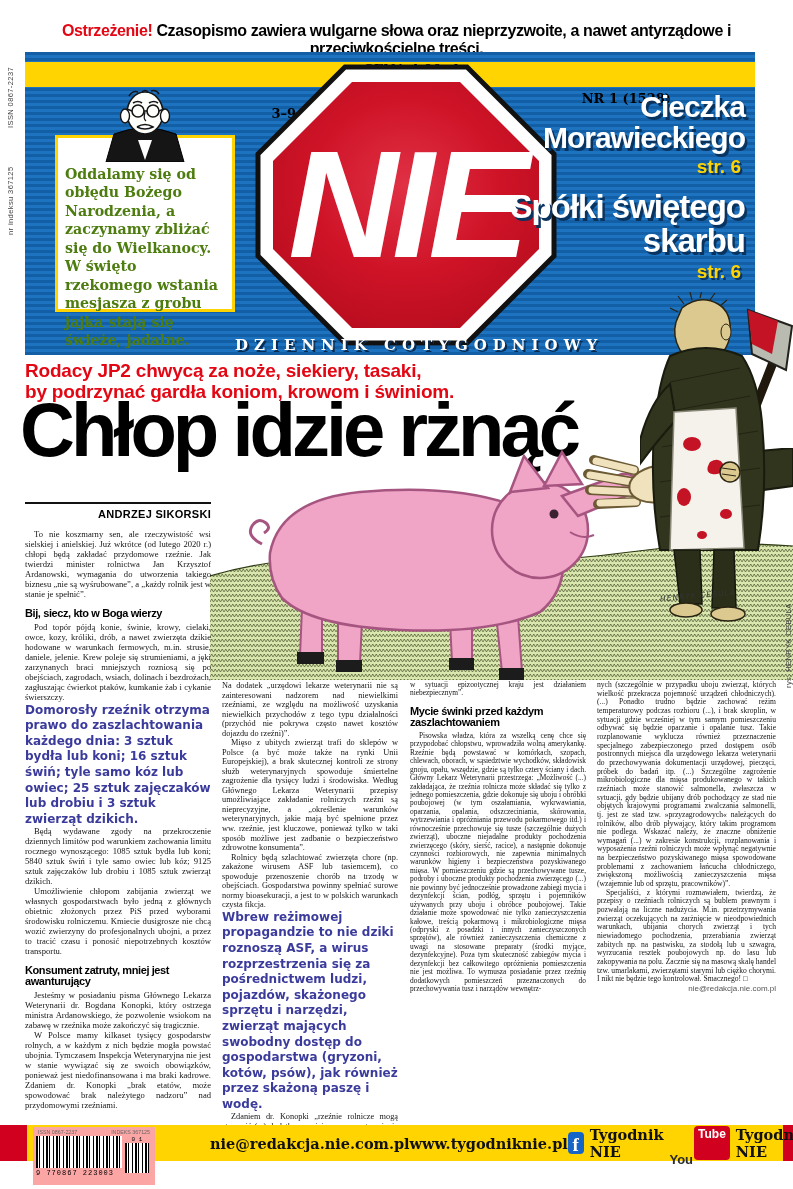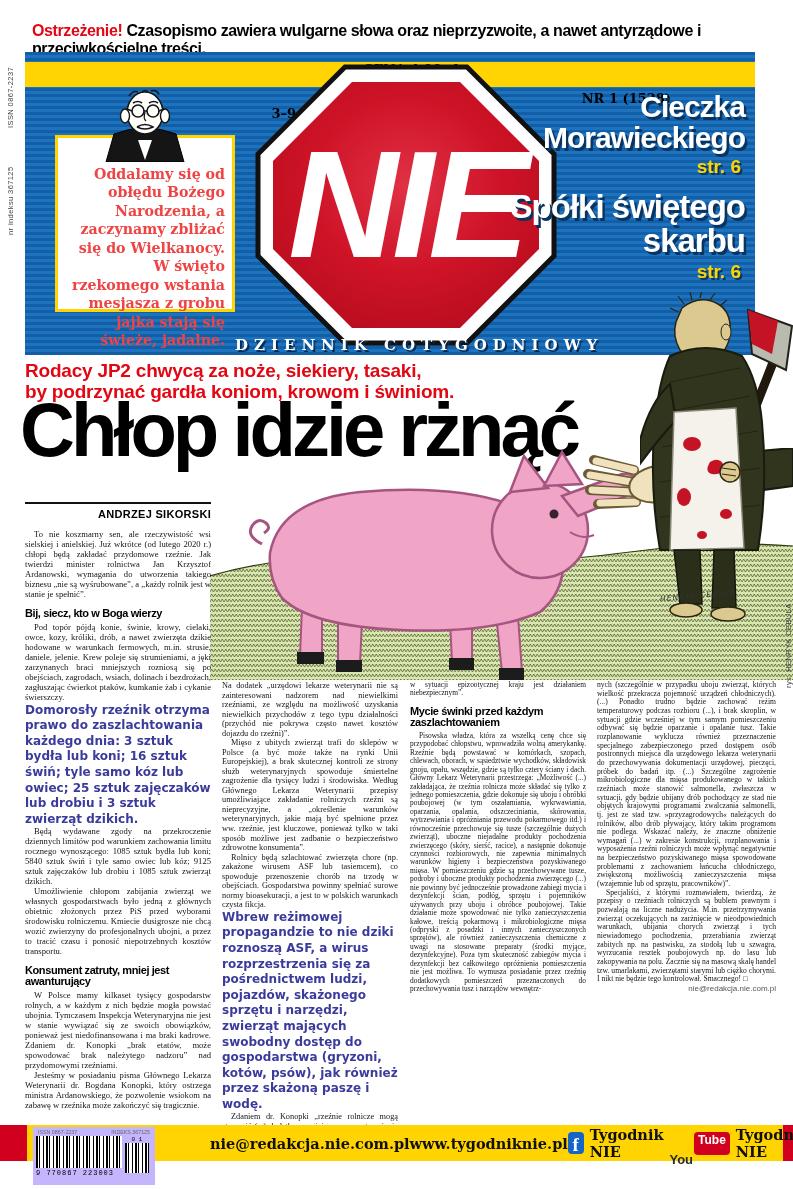--- a/index.html
+++ b/index.html
@@ -1,38 +1,38 @@
 <!DOCTYPE html>
 <html lang="pl"><head>
 <meta charset="utf-8">
 <style>
   html,body{margin:0;padding:0;}
   body{width:793px;height:1189px;position:relative;background:#fff;font-family:"Liberation Serif",serif;overflow:hidden;}
   .abs{position:absolute;}
 
   
-  .warning{top:22px;left:0;right:0;text-align:left;font-family:"Liberation Sans",sans-serif;
-    font-weight:bold;font-size:16px;letter-spacing:-0.4px;color:#000;padding-left:32px;}
+  .warning{top:22px;left:0;right:0;text-align:center;font-family:"Liberation Sans",sans-serif;
+    font-weight:bold;font-size:16px;letter-spacing:-0.4px;color:#000;}
   .warning .red{color:#e30613;}
 
   
   .masthead{left:25px;top:52px;width:730px;height:303px;
     background:repeating-linear-gradient(180deg,#135fa5 0px,#135fa5 3px,#1d73c0 3px,#1d73c0 6px);}
   .pricebar{position:absolute;top:10px;left:0;right:0;height:25px;background:#ffd400;
     display:flex;align-items:center;padding:0 14px 0 56px;font-family:"DejaVu Serif",serif;font-weight:bold;font-size:13px;color:#000;flex-direction:column;}
   .pricebar .vat{font-size:6.5px;line-height:1.05;width:34px;margin-left:4px;font-family:"Liberation Sans",sans-serif;}
   .pricebar .issue{margin-left:auto;margin-right:70px;}
   .pricebar .date{margin-right:150px;}
   .logo-svg{position:absolute;left:230px;top:12px;width:302px;height:282px;}
   .tagline{position:absolute;left:210px;top:284px;width:342px;text-align:right;color:#fff;
     font-family:"DejaVu Serif",serif;font-weight:bold;font-size:15px;letter-spacing:6px;
     text-shadow:2px 2px 0 #0a2c50;white-space:nowrap;}
   .promo{position:absolute;left:30px;top:83px;width:180px;height:177px;background:#fff;
-    border:3px solid #ffd400;box-sizing:border-box;padding:27px 7px 6px;text-align:right;
-    font-family:"DejaVu Serif",serif;font-weight:bold;font-size:14.2px;line-height:1.3;color:#ef4444;}
+    border:3px solid #ffd400;box-sizing:border-box;padding:27px 7px 6px;text-align:left;
+    font-family:"DejaVu Serif",serif;font-weight:bold;font-size:14.2px;line-height:1.3;color:#4d7c0f;}
   .caricature{position:absolute;left:75px;top:34px;width:90px;height:76px;z-index:3;}
   .mast-headlines{position:absolute;right:10px;top:40px;width:250px;text-align:right;
     font-family:"Liberation Sans",sans-serif;font-weight:bold;color:#fff;}
   .mh-title{font-size:30px;line-height:1.02;letter-spacing:-1px;text-shadow:2.5px 2.5px 0 #0a335e;}
   .mh-title.second{font-size:33px;margin-top:12px;}
   .mh-page{color:#ffd400;font-size:19px;margin-top:3px;padding-right:4px;text-shadow:2px 2px 0 #0a335e;}
 
   
   .vlabel{position:absolute;transform:rotate(-90deg);transform-origin:left top;
     font-family:"Liberation Sans",sans-serif;font-size:7.5px;color:#444;letter-spacing:0.4px;white-space:nowrap;}
@@ -72,23 +72,23 @@
   .bar-red-r{left:783px;top:1125px;width:10px;height:36px;background:#d2001f;}
   .footer-items{left:170px;top:1125px;width:613px;height:36px;display:flex;align-items:center;
     justify-content:space-between;padding:0 12px 0 40px;box-sizing:border-box;}
   .f-link{font-family:"DejaVu Serif",serif;font-weight:bold;font-size:14.5px;color:#111;text-decoration:none;}
   .f-social{display:flex;align-items:center;gap:6px;text-decoration:none;color:#111;}
   .fb-icon{width:22px;height:22px;background:#1565c8;border-radius:4px;color:#fff;display:flex;
     align-items:flex-end;justify-content:center;font-family:"Liberation Serif",serif;font-weight:bold;
     font-size:19px;line-height:0.95;overflow:hidden;}
   .yt-logo{display:flex;align-items:center;gap:1px;font-family:"Liberation Sans",sans-serif;font-weight:bold;}
   .yt-you{color:#2b2b2b;font-size:13px;margin-top:33px;}
-  .yt-tube{background:#d2001f;color:#fff;border-radius:4px;padding:1px 4px 8px;font-size:12px;}
-
-  .barcode-panel{left:33px;top:1127px;width:122px;height:58px;background:#c4b5fd;z-index:2;
+  .yt-tube{background:#d2001f;color:#fff;border-radius:4px;padding:1px 4px 19px;font-size:12px;}
+
+  .barcode-panel{left:33px;top:1127px;width:122px;height:58px;background:#fca5a5;z-index:2;
     box-sizing:border-box;padding:2px 3px;}
   .bc-labels{display:flex;justify-content:space-between;font-family:"Liberation Sans",sans-serif;
     font-size:5.3px;color:#666;padding:0 2px;}
   .bc-row{display:flex;align-items:flex-start;gap:3px;margin-top:1px;}
   .bc-main{width:86px;}
   .bars{height:32px;background:repeating-linear-gradient(90deg,#000 0 2px,#fff 2px 3px,#000 3px 4px,#fff 4px 7px,#000 7px 8px,#fff 8px 10px);}
   .bc-digits{font-family:"Liberation Mono",monospace;font-size:7px;letter-spacing:1px;color:#000;margin-top:1px;}
   .bc-addon{width:24px;text-align:center;}
   .bc-addon-num{font-family:"Liberation Mono",monospace;font-size:6px;}
   .bars-addon{height:30px;}
@@ -228,22 +228,22 @@
 <div class="vlabel" style="left:784px;top:688px;">rys. HENRYK CEBULA</div>
 
 <div id="col1" class="col">
     <p class="bp">To nie koszmarny sen, ale rzeczywistość wsi sielskiej i anielskiej. Już wkrótce (od lutego 2020 r.) chłopi będą zakładać przydomowe rzeźnie. Jak twierdzi minister rolnictwa Jan Krzysztof Ardanowski, wymagania do utworzenia takiego biznesu „nie są wyśrubowane”, a „każdy rolnik jest w stanie je spełnić”.</p>
     <h3 class="bh">Bij, siecz, kto w Boga wierzy</h3>
     <p class="bp">Pod topór pójdą konie, świnie, krowy, cielaki, owce, kozy, króliki, drób, a nawet zwierzęta dzikie hodowane w warunkach fermowych, m.in. strusie, daniele, jelenie. Krew poleje się strumieniami, a jęki zarzynanych braci mniejszych rozniosą się po obejściach, zagrodach, wsiach, dolinach i bezdrożach, zagłuszając ćwierkot ptaków, kumkanie żab i cykanie świerszczy.</p>
     <p class="pull">Domorosły rzeźnik otrzyma prawo do zaszlachtowania każdego dnia: 3 sztuk bydła lub koni; 16 sztuk świń; tyle samo kóz lub owiec; 25 sztuk zajęczaków lub drobiu i 3 sztuk zwierząt dzikich.</p>
     <p class="bp">Będą wydawane zgody na przekroczenie dziennych limitów pod warunkiem zachowania limitu rocznego wynoszącego: 1085 sztuk bydła lub koni; 5840 sztuk świń i tyle samo owiec lub kóz; 9125 sztuk zajęczaków lub drobiu i 1085 sztuk zwierząt dzikich.</p>
     <p class="bp">Umożliwienie chłopom zabijania zwierząt we własnych gospodarstwach było jedną z głównych obietnic złożonych przez PiS przed wyborami środowisku rolniczemu. Kmiecie dusigrosze nie chcą wozić zwierzyny do profesjonalnych ubojni, a przez to tracić czasu i ponosić niepotrzebnych kosztów transportu.</p>
     <h3 class="bh">Konsument zatruty, mniej jest awanturujący</h3>
+    <p class="bp">Jesteśmy w posiadaniu pisma Głównego Lekarza Weterynarii dr. Bogdana Konopki, który ostrzega ministra Ardanowskiego, że pozwolenie wsiokom na zabawę w rzeźnika może zakończyć się tragicznie.</p>
     <p class="bp">W Polsce mamy kilkaset tysięcy gospodarstw rolnych, a w każdym z nich będzie mogła powstać ubojnia. Tymczasem Inspekcja Weterynaryjna nie jest w stanie wywiązać się ze swoich obowiązków, ponieważ jest niedofinansowana i ma braki kadrowe. Zdaniem dr. Konopki „brak etatów, może spowodować brak należytego nadzoru” nad przydomowymi rzeźniami.</p>
-    <p class="bp">Jesteśmy w posiadaniu pisma Głównego Lekarza Weterynarii dr. Bogdana Konopki, który ostrzega ministra Ardanowskiego, że pozwolenie wsiokom na zabawę w rzeźnika może zakończyć się tragicznie.</p>
   </div>
 <div id="col2" class="col">
     <p class="bp noind">Na dodatek „urzędowi lekarze weterynarii nie są zainteresowani nadzorem nad niewielkimi rzeźniami, ze względu na możliwość uzyskania niewielkich przychodów z tego typu działalności (przychód nie pokrywa często nawet kosztów dojazdu do rzeźni)”.</p>
     <p class="bp">Mięso z ubitych zwierząt trafi do sklepów w Polsce (a być może także na rynki Unii Europejskiej), a brak skutecznej kontroli ze strony służb weterynaryjnych spowoduje śmiertelne zagrożenie dla tysięcy ludzi i środowiska. Według Głównego Lekarza Weterynarii przepisy umożliwiające zakładanie rolniczych rzeźni są nieprecyzyjne, a „określenie warunków weterynaryjnych, jakie mają być spełnione przez ww. rzeźnie, jest kluczowe, ponieważ tylko w taki sposób możliwe jest zadbanie o bezpieczeństwo zdrowotne konsumenta”.</p>
     <p class="bp">Rolnicy będą szlachtować zwierzęta chore (np. zakażone wirusem ASF lub tasiemcem), co spowoduje przenoszenie chorób na trzodę w obejściach. Gospodarstwa powinny spełniać surowe normy bioasekuracji, a jest to w polskich warunkach czysta fikcja.</p>
     <p class="pull">Wbrew reżimowej propagandzie to nie dziki roznoszą ASF, a wirus rozprzestrzenia się za pośrednictwem ludzi, pojazdów, skażonego sprzętu i narzędzi, zwierząt mających swobodny dostęp do gospodarstwa (gryzoni, kotów, psów), jak również przez skażoną paszę i wodę.</p>
     <p class="bp">Zdaniem dr. Konopki „rzeźnie rolnicze mogą stanowić (...) dodatkowe miejsce rozprzestrzeniania się chorób zakaźnych, co</p>
   </div>
 <div id="col3" class="col">
     <p class="bp noind">w sytuacji epizootycznej kraju jest działaniem niebezpiecznym”.</p>

